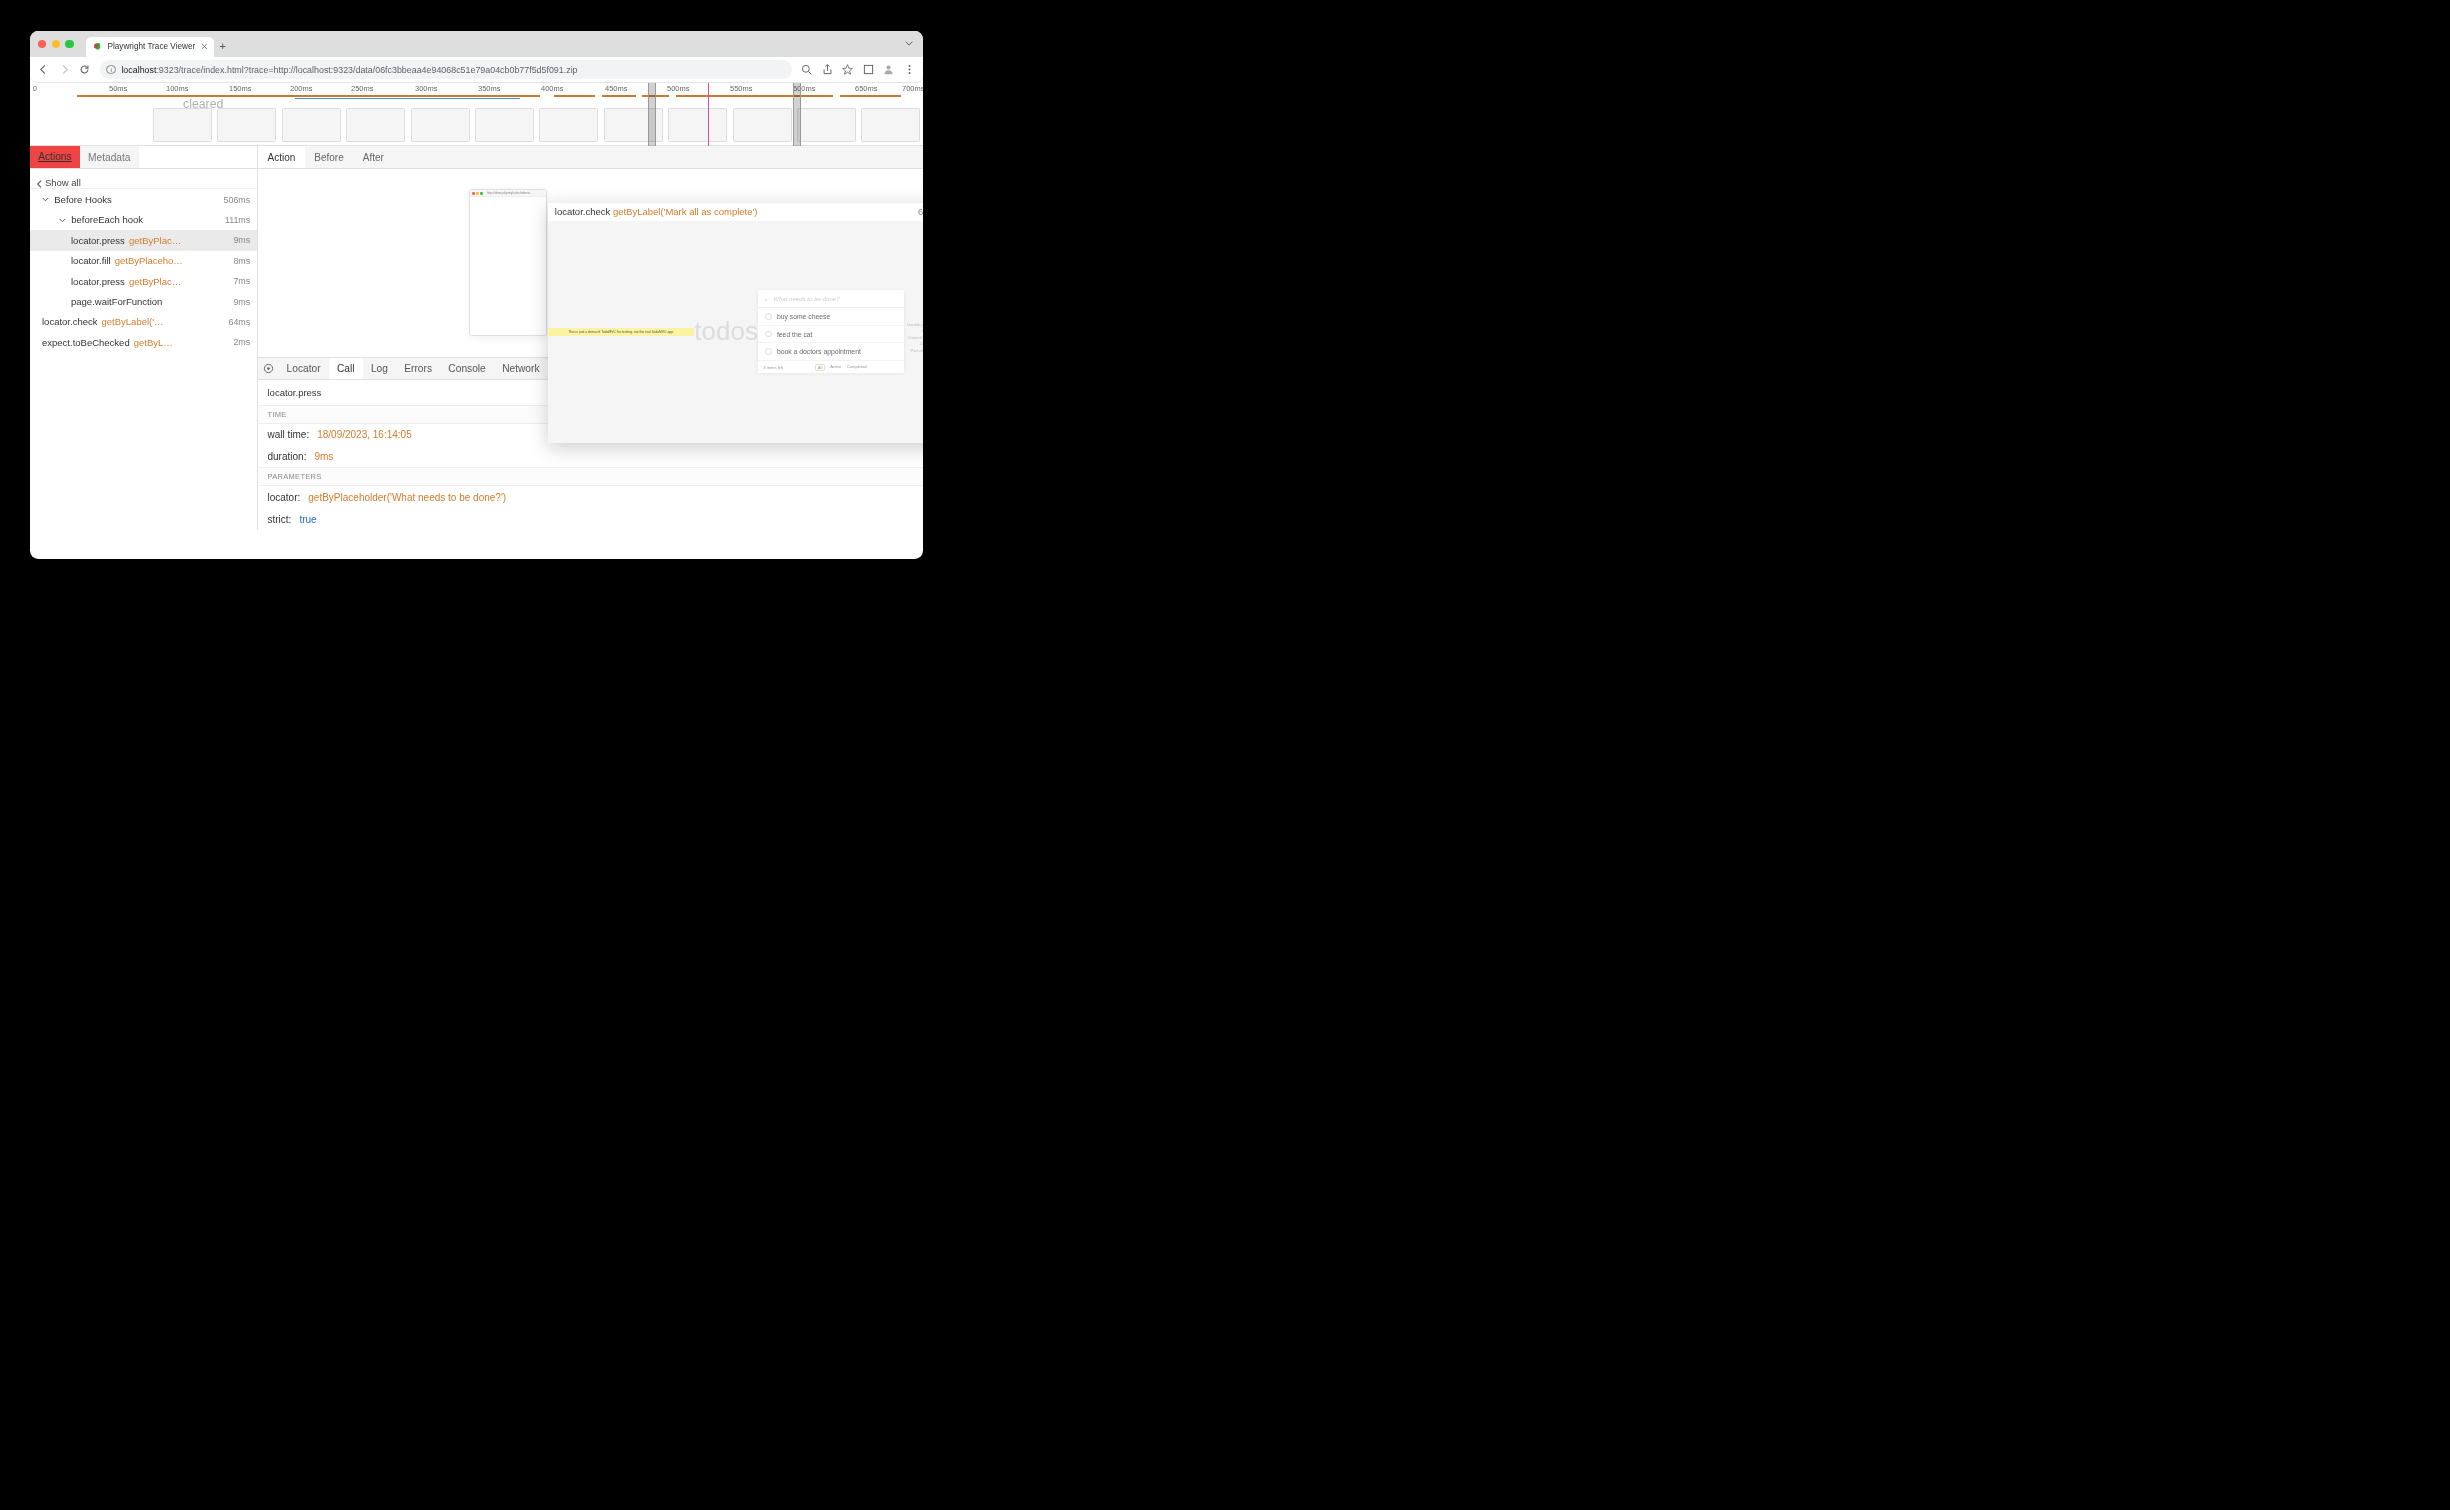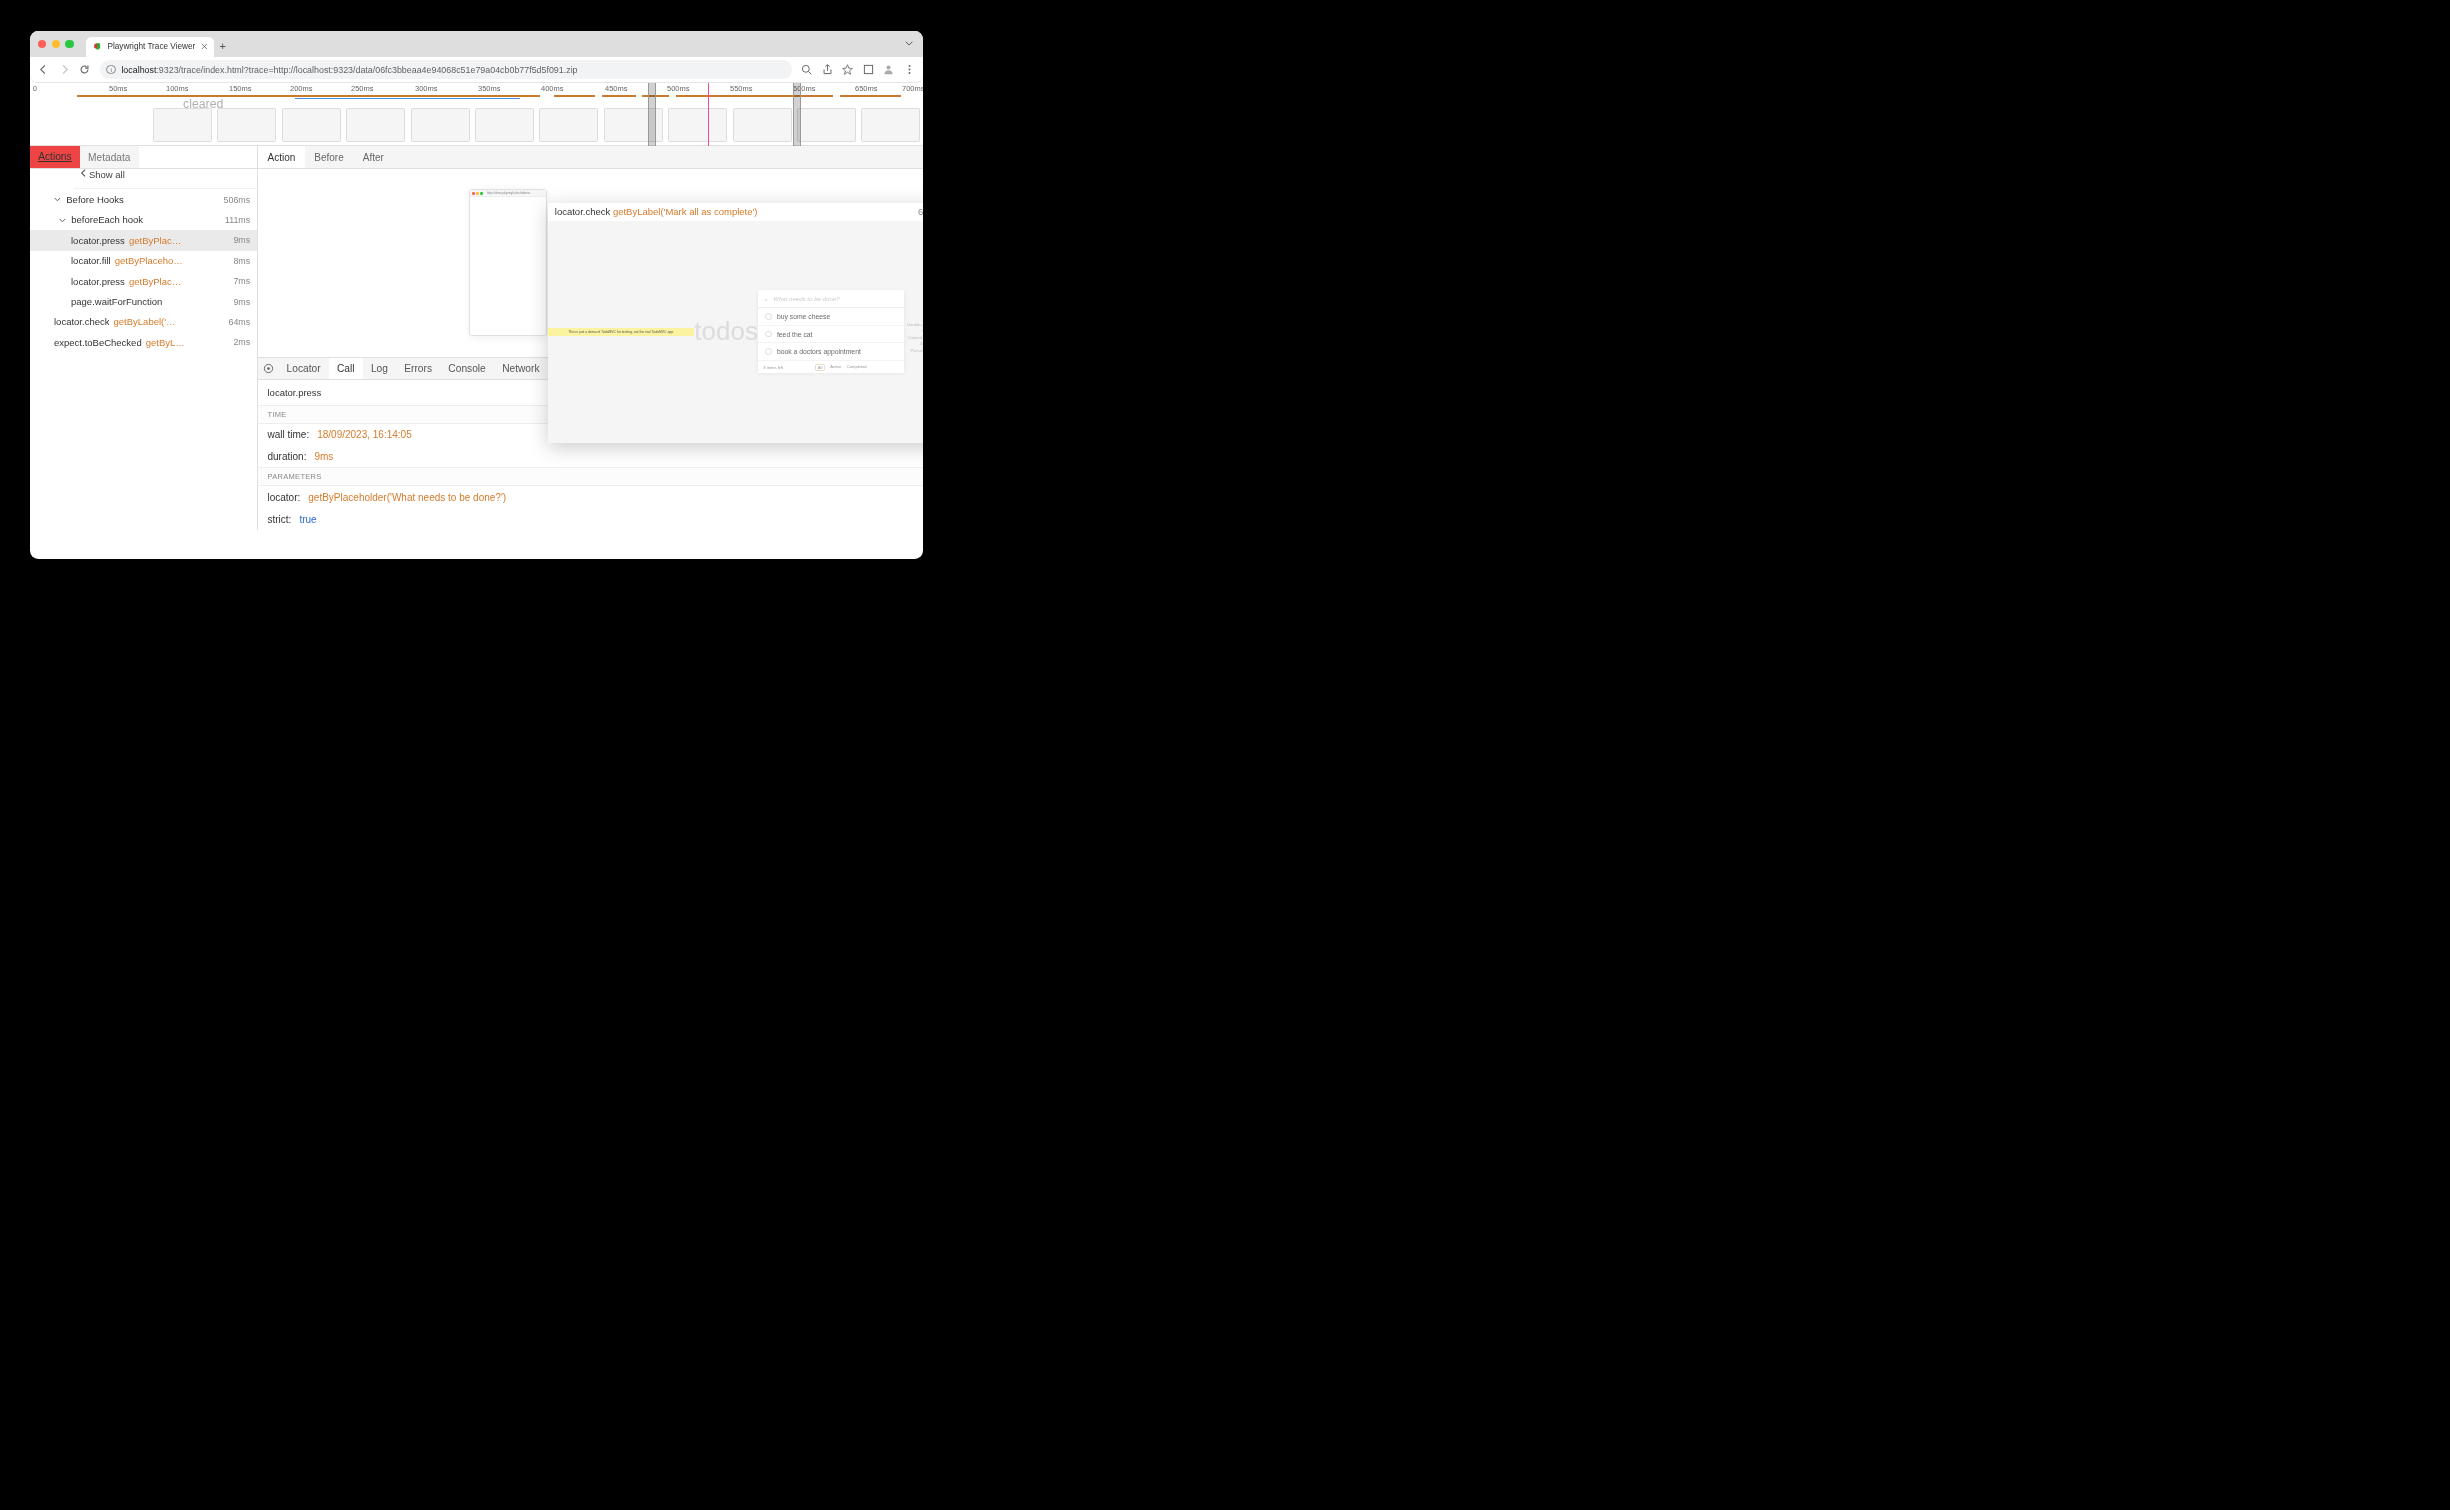--- a/index.html
+++ b/index.html
@@ -46,29 +46,29 @@
 .selection-r { left: 763px; }
 .playhead { position: absolute; top: 0; height: 63px; width: 1.4px; background: #e94b9a; left: 678px; }
 
 .workspace { display: flex; height: calc(528px - 26px - 26px - 29px - 63px); position: relative; }
 
 .sidebar { width: 228px; border-right: 0.7px solid #e0e0e0; display: flex; flex-direction: column; }
 .side-tabs { height: 23px; display: flex; border-bottom: 0.7px solid #e0e0e0; }
 .side-tabs .tab-btn { padding: 0 8.2px; display: flex; align-items: center; font-size: 10.2px; color: #777; cursor: pointer; }
 .side-tabs .tab-btn.active { color: #333; background: #ef4444; border-bottom: 1.4px solid transparent; text-decoration: underline; }
 .side-tabs .tab-btn:not(.active) { background: #f5f5f5; }
-.show-all { height: 20.4px; display: flex; align-items: flex-start; padding: 0 6.8px; font-size: 9.5px; color: #444; gap: 2.7px; border-bottom: 0.7px solid #f0f0f0; margin-left: 44px; }
+.show-all { height: 20.4px; display: flex; align-items: flex-end; padding: 0 6.8px; font-size: 9.5px; color: #444; gap: 2.7px; border-bottom: 0.7px solid #f0f0f0; }
 .action-list { flex: 1; overflow: auto; font-size: 9.5px; }
 .action-row { height: 20.4px; display: flex; align-items: center; padding-left: 6.8px; padding-right: 6.8px; gap: 4.1px; }
 .action-row.selected { background: #eaeaea; }
 .action-row .chev { width: 8.2px; color: #555; }
 .action-row .name { color: #333; white-space: nowrap; overflow: hidden; text-overflow: ellipsis; }
 .action-row .loc { color: #d67b2a; white-space: nowrap; overflow: hidden; text-overflow: ellipsis; }
 .action-row .dur { margin-left: auto; color: #888; font-size: 8.9px; padding-left: 4.1px; }
-.indent-1 { padding-left: 24px; }
+.indent-1 { padding-left: 12px; }
 .indent-2 { padding-left: 29px; }
 .indent-3 { padding-left: 41px; }
 
 .main { flex: 1; display: flex; flex-direction: column; }
 .main-tabs { height: 23px; display: flex; border-bottom: 0.7px solid #e0e0e0; background: #f5f5f5; }
 .main-tabs .mtab { padding: 0 9.5px; display: flex; align-items: center; font-size: 10px; color: #666; cursor:pointer; }
 .main-tabs .mtab.active { background: #fff; color: #333; }
 .snapshot-area { flex: 1; position: relative; background: #fff; display: flex; align-items: center; justify-content: flex-start; }
 .snapframe { width: 78px; height: 147px; background: #fff; border: 0.7px solid #e0e0e0; border-radius: 2.7px; margin-left: 211px; position: relative; box-shadow: 0 1.4px 8.2px rgba(0,0,0,.06);}
 .snapframe .snap-titlebar { height: 6.8px; display: flex; align-items: center; padding: 0 2px; gap: 1.4px; background: #f6f6f6; border-bottom: 0.7px solid #eee;}

